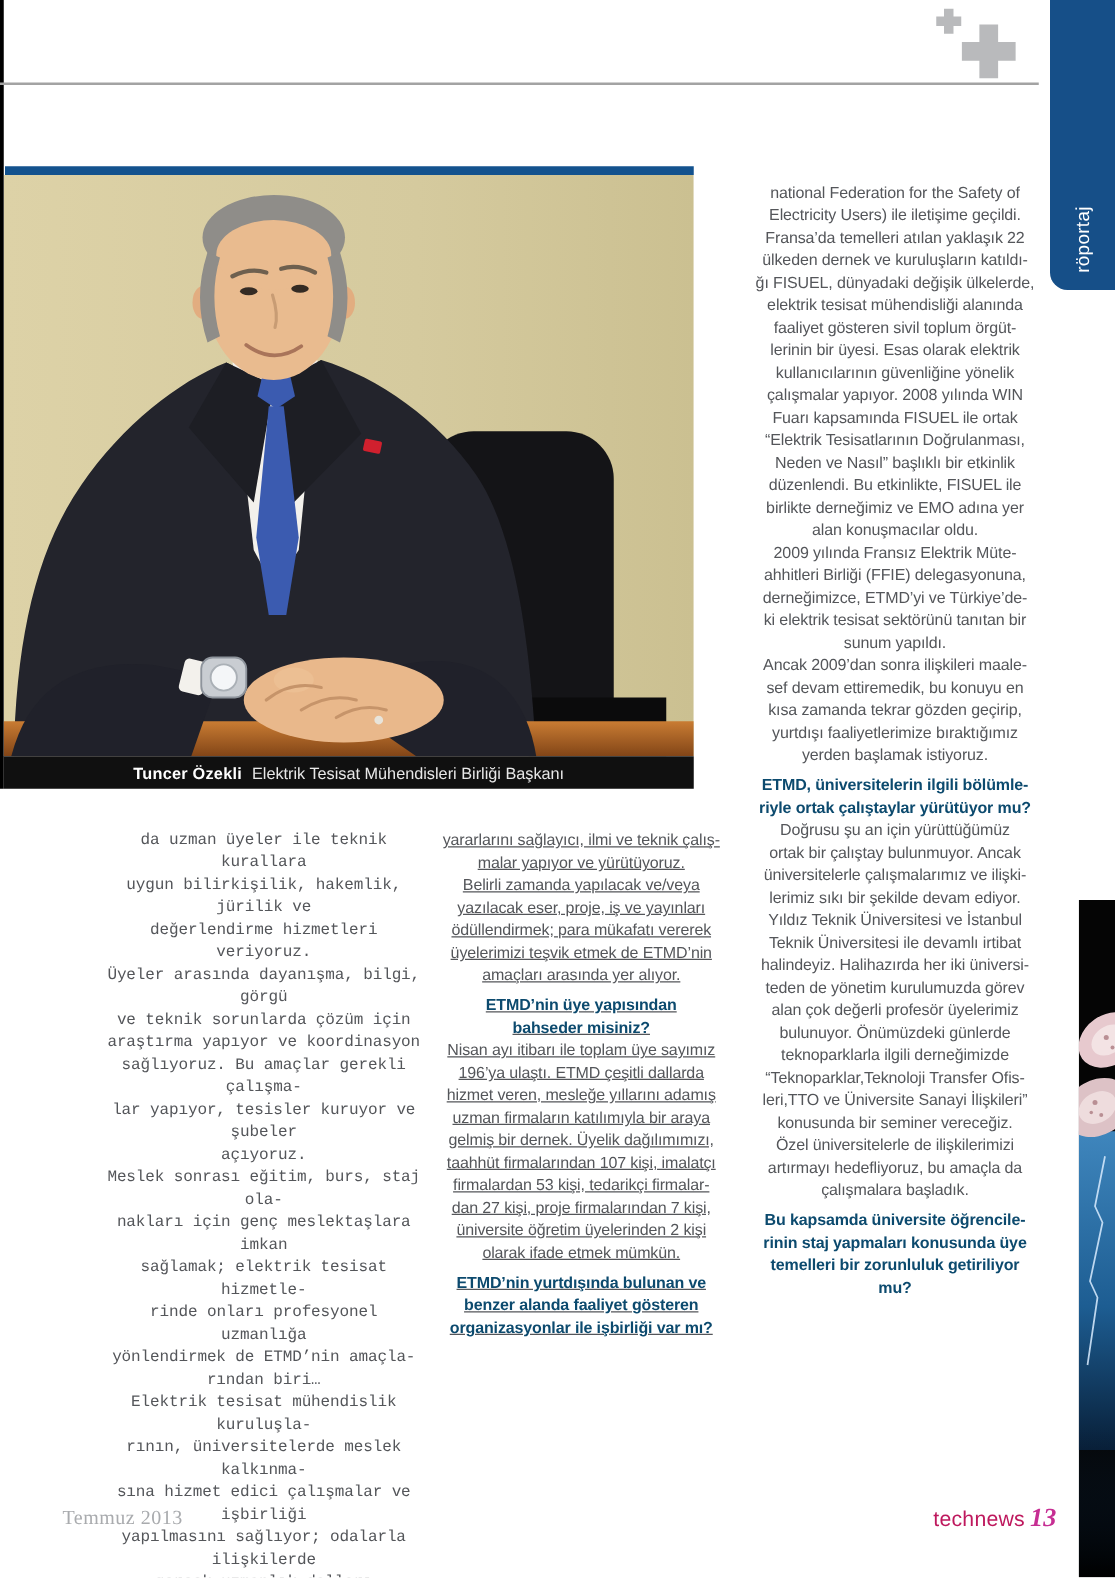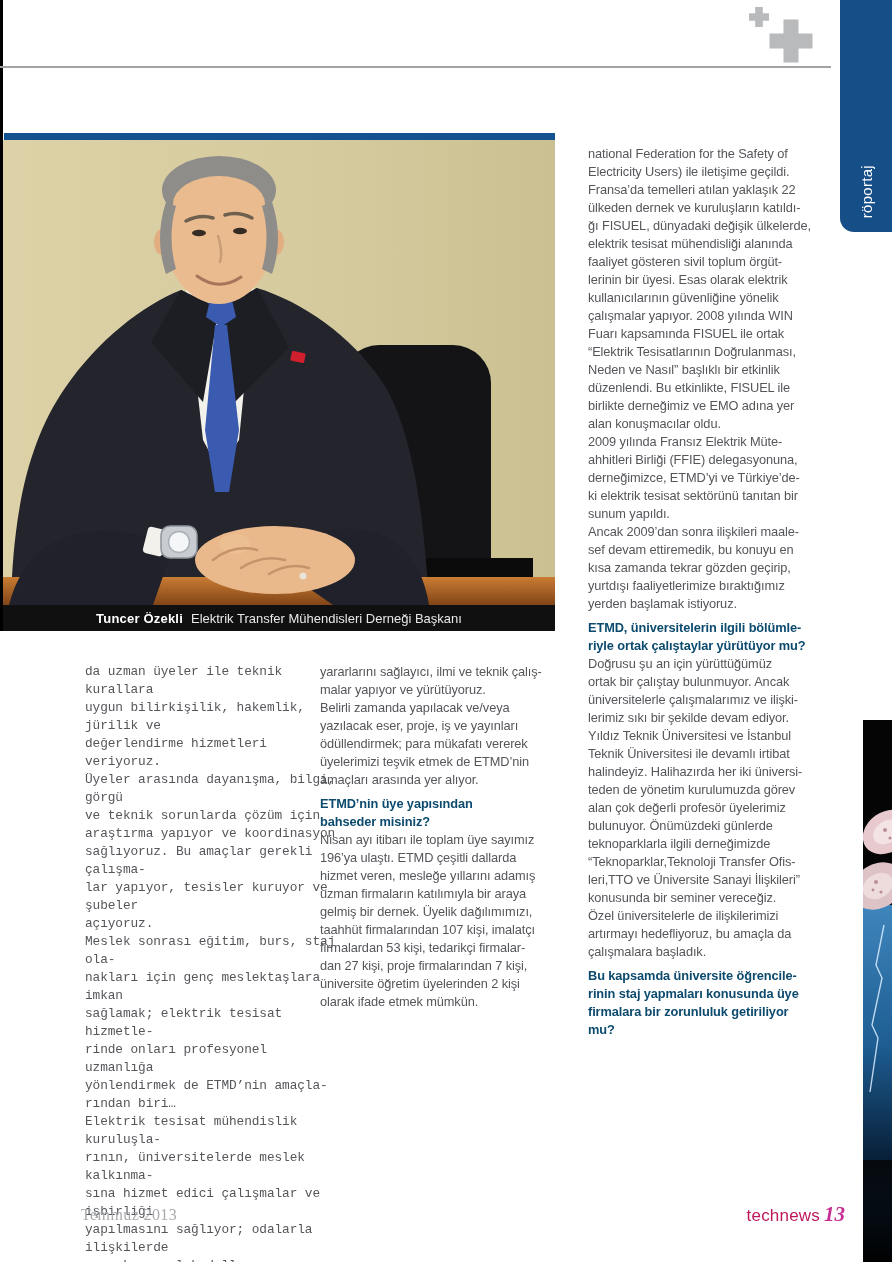--- a/index.html
+++ b/index.html
@@ -24,28 +24,28 @@
   .photo-topbar { position:absolute; left:4px; top:133px; width:551px; height:7px; background:#13528e; }
   .portrait-photo { position:absolute; left:3px; top:140px; width:552px; height:465px; }
   .photo-caption {
     position:absolute; left:3px; top:605px; width:552px; height:26px;
     background:#101010; color:#fff; display:flex; align-items:center; justify-content:center;
     font-size:13px; gap:8px; white-space:nowrap;
   }
   .photo-caption .caption-name { font-weight:bold; letter-spacing:0.2px; }
   .photo-caption .caption-title { color:#e8e8e8; }
   .col { position:absolute; font-size:12.8px; line-height:18px; color:#54565a; letter-spacing:-0.1px; }
-  .col div { white-space:pre-line; }
+  .col div { white-space:pre-line;text-align:center; }
   .col .question { color:#0c4a6e; font-weight:bold; margin-top:6px; }
   .col-left   { left:85px;  top:663px; width:252px;font-family:Liberation Mono, monospace; }
-  .col-middle { left:320px; top:663px; width:252px; }
+  .col-middle { left:339px; top:663px; width:252px;text-decoration:underline; }
   .col-right  { left:588px; top:145px; width:256px; }
   .side-strip { position:absolute; left:863px; top:720px; width:29px; height:542px; }
   .footer-date {
-    position:absolute; left:81px; top:1206px;
+    position:absolute; left:50px; top:1206px;
     font-family:"Liberation Serif","DejaVu Serif",serif;
     font-size:16px; color:#a9abae; letter-spacing:0.4px;
   }
   .footer-brand {
     position:absolute; right:47px; top:1202px;
     display:flex; align-items:baseline; gap:4px;
   }
   .footer-brand .brand-word { font-size:17px; color:#be185d; letter-spacing:0.2px; }
   .footer-brand .brand-page { font-size:21px; color:#c62e93; font-weight:bold;
     font-family:"Liberation Serif","DejaVu Serif",serif;font-style:italic; }
@@ -120,21 +120,21 @@
       <circle cx="300" cy="436" r="3.5" fill="#e8e4da"></circle>
       <g>
         <rect x="158" y="386" width="36" height="32" rx="9" fill="#c9cdd2" stroke="#8e949c" stroke-width="1.5"></rect>
         <circle cx="176" cy="402" r="10.5" fill="#f4f6f8" stroke="#aab0b6" stroke-width="1.5"></circle>
       </g>
     </g>
   </svg>
 
   <div class="photo-caption">
     <span class="caption-name">Tuncer Özekli</span>
-    <span class="caption-title">Elektrik Transfer Mühendisleri Derneği Başkanı</span>
+    <span class="caption-title">Elektrik Tesisat Mühendisleri Birliği Başkanı</span>
   </div>
 
   <div class="col col-left">
       <div class="body">da uzman üyeler ile teknik kurallara
 uygun bilirkişilik, hakemlik, jürilik ve
 değerlendirme hizmetleri veriyoruz.
 Üyeler arasında dayanışma, bilgi, görgü
 ve teknik sorunlarda çözüm için
 araştırma yapıyor ve koordinasyon
 sağlıyoruz. Bu amaçlar gerekli çalışma-
@@ -172,20 +172,23 @@
       <div class="body">Nisan ayı itibarı ile toplam üye sayımız
 196’ya ulaştı. ETMD çeşitli dallarda
 hizmet veren, mesleğe yıllarını adamış
 uzman firmaların katılımıyla bir araya
 gelmiş bir dernek. Üyelik dağılımımızı,
 taahhüt firmalarından 107 kişi, imalatçı
 firmalardan 53 kişi, tedarikçi firmalar-
 dan 27 kişi, proje firmalarından 7 kişi,
 üniversite öğretim üyelerinden 2 kişi
 olarak ifade etmek mümkün.</div>
+      <div class="question">ETMD’nin yurtdışında bulunan ve
+benzer alanda faaliyet gösteren
+organizasyonlar ile işbirliği var mı?</div>
     </div>
   <div class="col col-right">
       <div class="body">national Federation for the Safety of
 Electricity Users) ile iletişime geçildi.
 Fransa’da temelleri atılan yaklaşık 22
 ülkeden dernek ve kuruluşların katıldı-
 ğı FISUEL, dünyadaki değişik ülkelerde,
 elektrik tesisat mühendisliği alanında
 faaliyet gösteren sivil toplum örgüt-
 lerinin bir üyesi. Esas olarak elektrik
@@ -221,21 +224,21 @@
 bulunuyor. Önümüzdeki günlerde
 teknoparklarla ilgili derneğimizde
 “Teknoparklar,Teknoloji Transfer Ofis-
 leri,TTO ve Üniversite Sanayi İlişkileri”
 konusunda bir seminer vereceğiz.
 Özel üniversitelerle de ilişkilerimizi
 artırmayı hedefliyoruz, bu amaçla da
 çalışmalara başladık.</div>
       <div class="question">Bu kapsamda üniversite öğrencile-
 rinin staj yapmaları konusunda üye
-firmalara bir zorunluluk getiriliyor
+temelleri bir zorunluluk getiriliyor
 mu?</div>
     </div>
 
   <svg class="side-strip" viewBox="0 0 29 542">
     <defs>
       <linearGradient id="seaG" x1="0" y1="0" x2="0" y2="1">
         <stop offset="0" stop-color="#3f86bd"></stop>
           <stop offset="0.55" stop-color="#1d5d92"></stop>
           <stop offset="1" stop-color="#081f38"></stop>
       </linearGradient>

